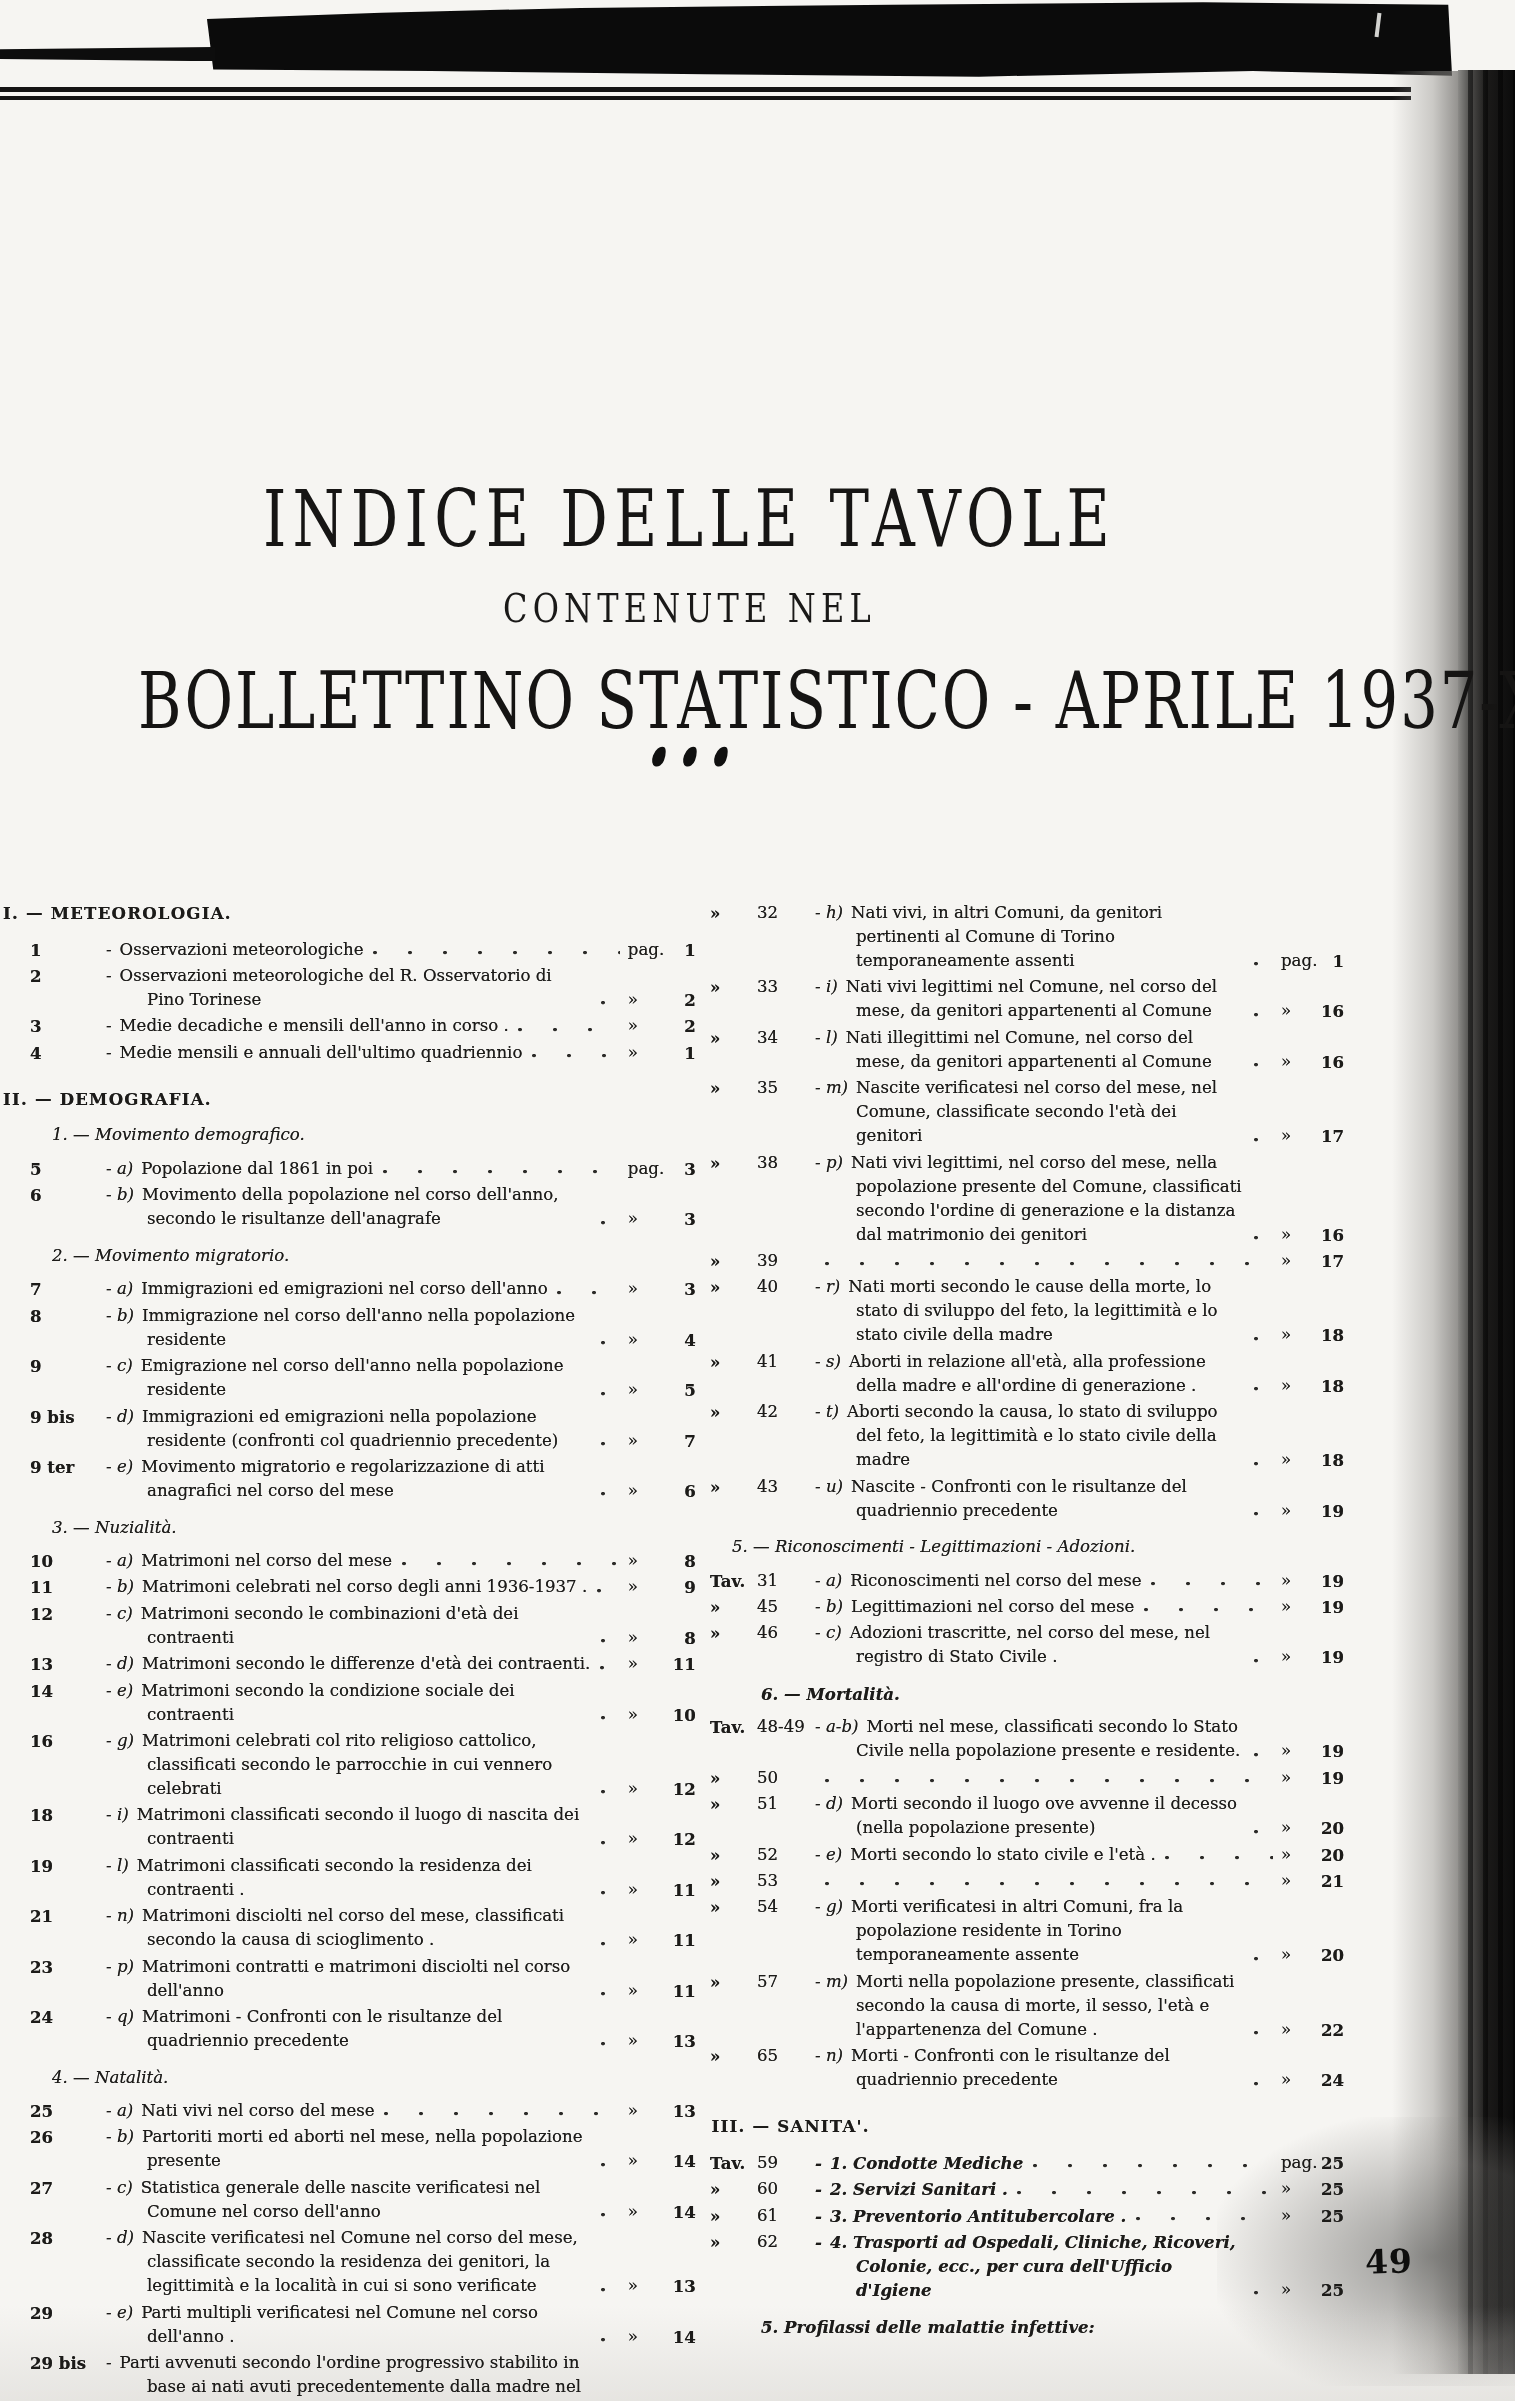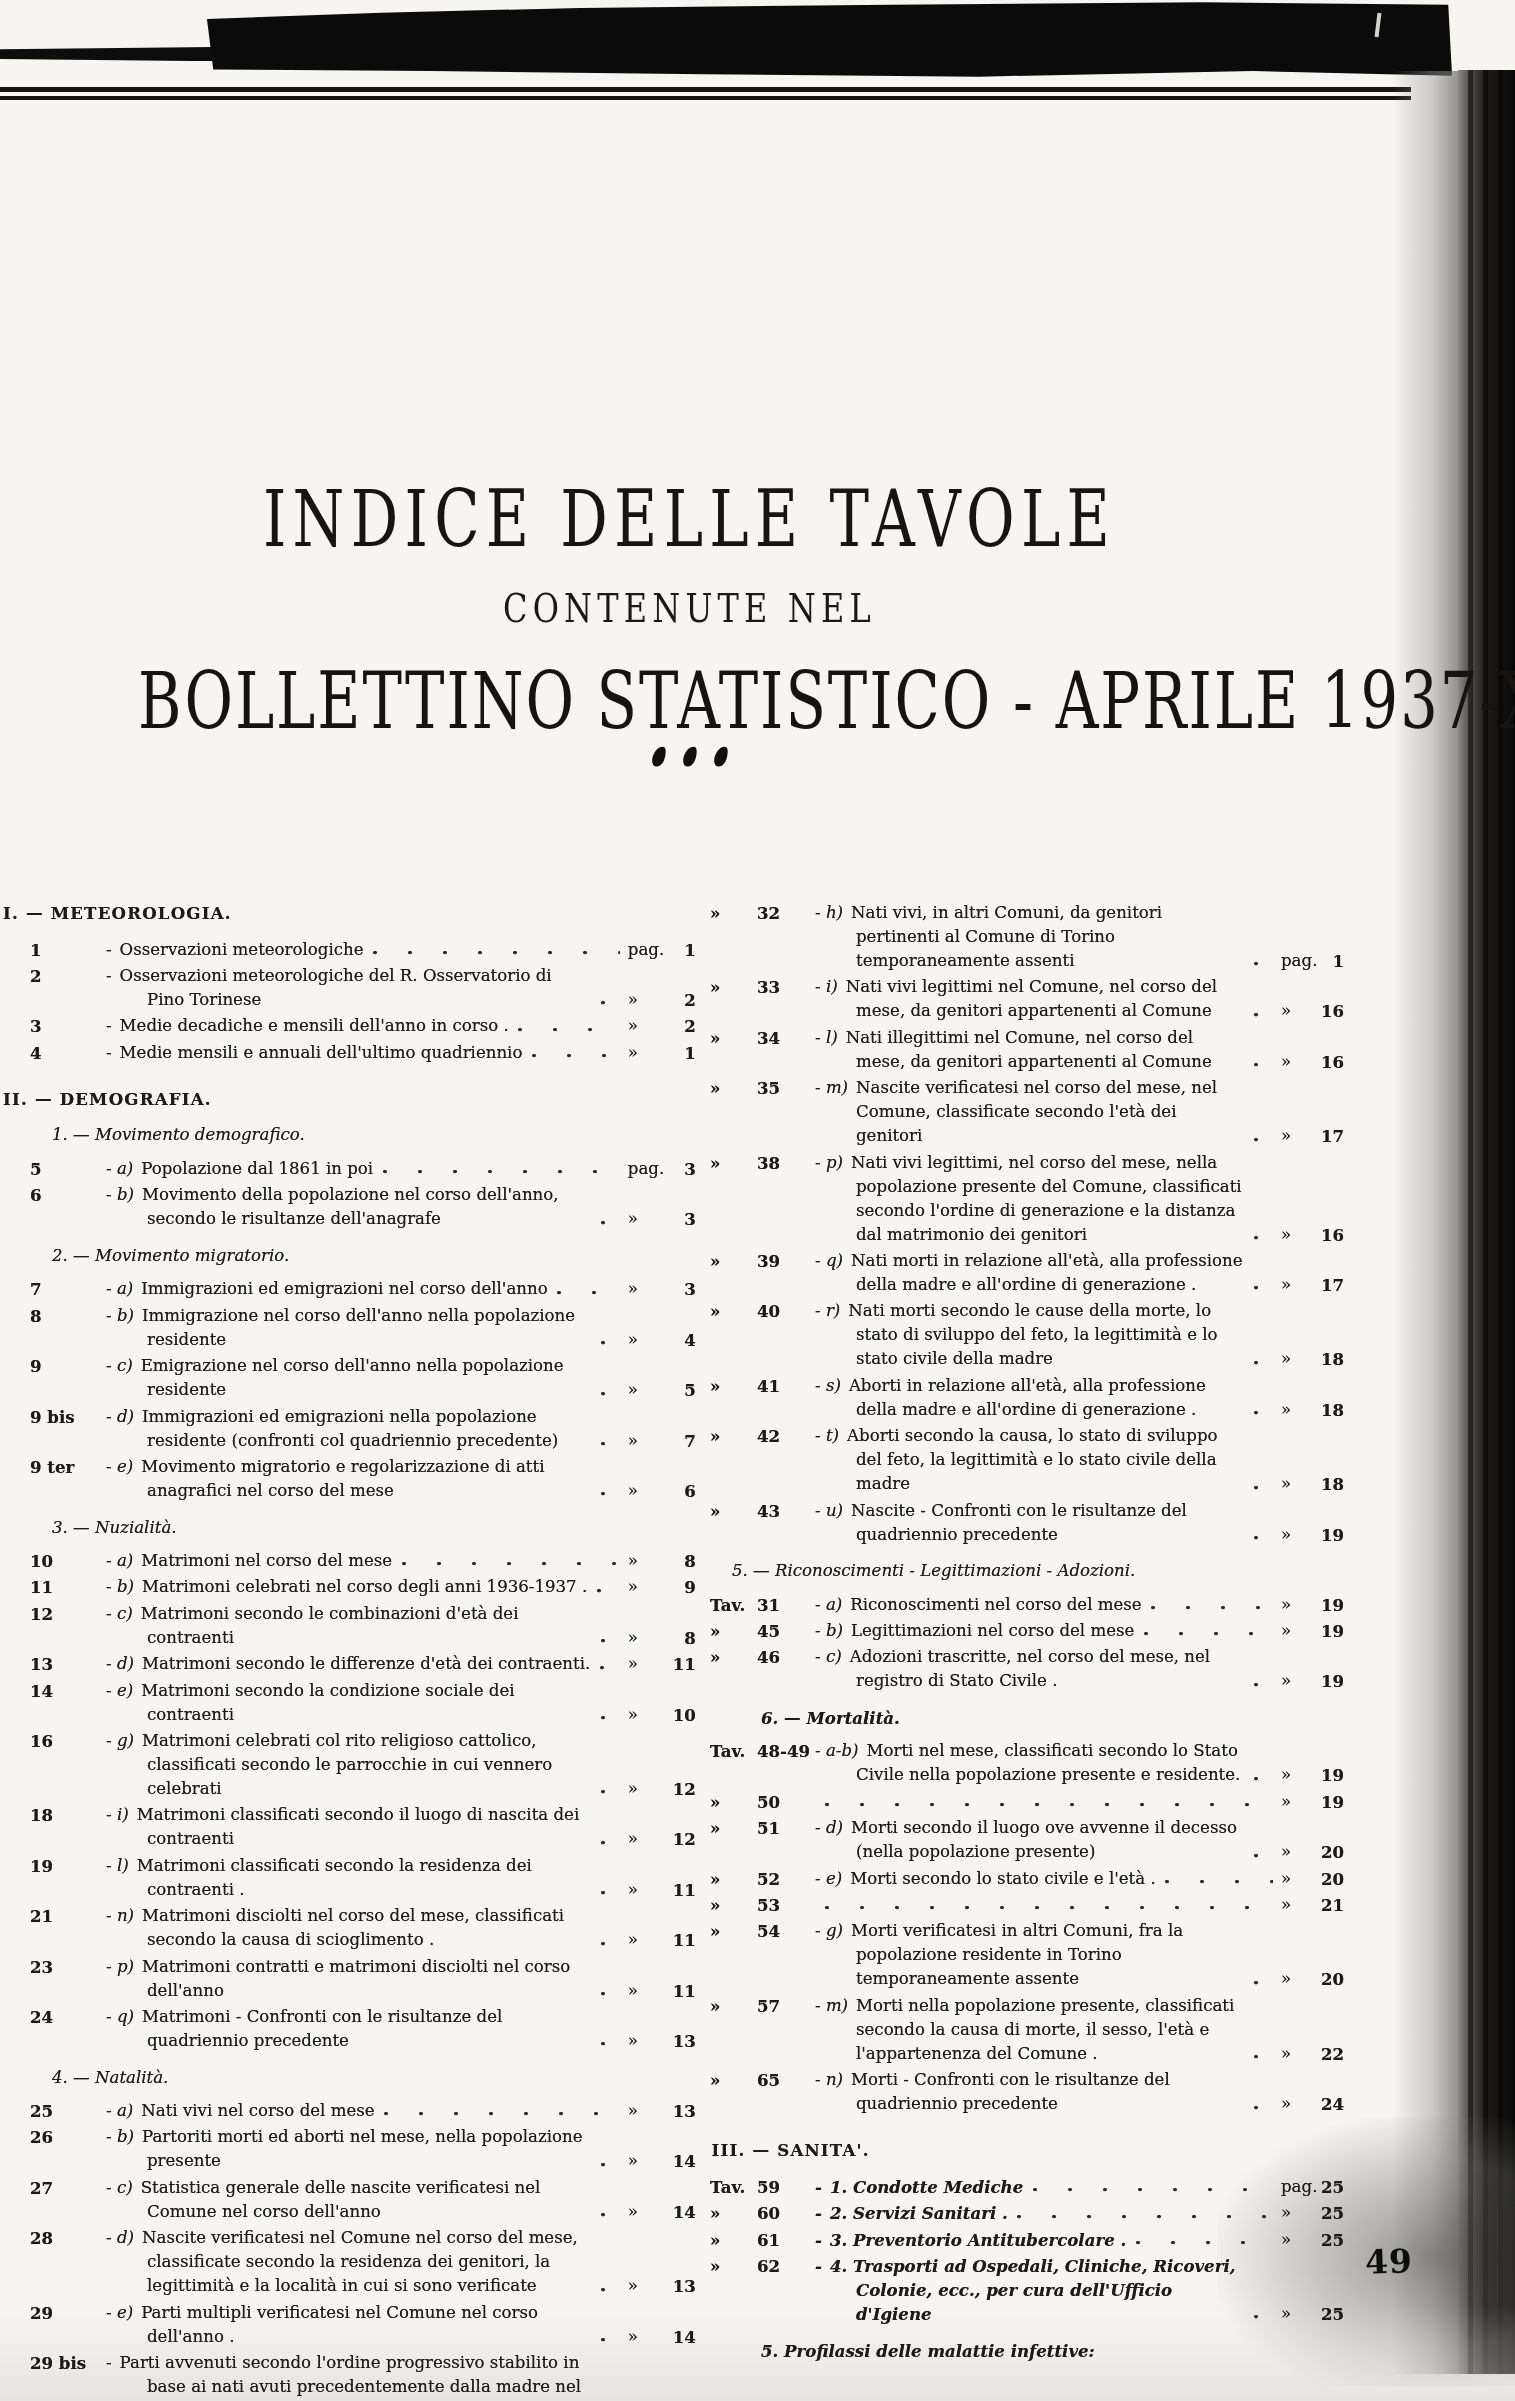--- a/index.html
+++ b/index.html
@@ -69,21 +69,21 @@
   .col.left{padding-left:30px;padding-right:3.2px;box-sizing:border-box;}
   .col.right{padding-left:11px;padding-right:70px;box-sizing:border-box;}
   .col > :first-child{margin-top:0 !important;}
   .sec{font-weight:700;letter-spacing:1.2px;margin:22px 0 12.6px 1.6px;}
   .col.left .sec{margin-left:-27px;}
   .sub{font-style:italic;margin:12.6px 0 9.5px 22px;}
   .sub.i2{font-weight:700;margin-left:51px;}
   .row{display:flex;margin-bottom:2.4px;}
   .mk{flex:0 0 47px;font-weight:700;}
   .col.left .num{flex:0 0 76px;font-weight:700;}
-  .col.right .num{flex:0 0 58px;font-weight:700;}
+  .col.right .num{flex:0 0 58px;font-weight:400;}
   .body{flex:1;display:flex;min-width:0;}
   .txt{flex:0 1 auto;min-width:0;padding-left:41px;text-indent:-41px;}
   .txt .lbl{font-style:italic;padding-right:8px;}
   .txt.it{font-style:italic;font-weight:700;}
   .leader{
     flex:1 1 19px;min-width:19px;height:7.1px;align-self:flex-end;margin:0 8px 5.5px 9.5px;
     background-image:radial-gradient(circle at 2px 3.6px,#2c2b29 1.6px,rgba(0,0,0,0) 2.1px);
     background-size:35px 7.1px;background-repeat:repeat-x;
   }
   .pg{flex:0 0 68px;display:flex;justify-content:space-between;align-self:flex-end;white-space:nowrap;}
@@ -489,21 +489,20 @@
             <span class="pg">
               <span class="psym">»</span>
               <span class="pnum">16</span>
             </span>
           </div>
         </div>
         <div class="row">
           <span class="mk">»</span>
           <span class="num">39</span>
           <div class="body">
-            <span class="txt"><span class="lbl">- q)</span>Nati morti in relazione all'età, alla professione della madre e all'ordine di generazione .</span>
             <span class="leader"></span>
             <span class="pg">
               <span class="psym">»</span>
               <span class="pnum">17</span>
             </span>
           </div>
         </div>
         <div class="row">
           <span class="mk">»</span>
           <span class="num">40</span>

